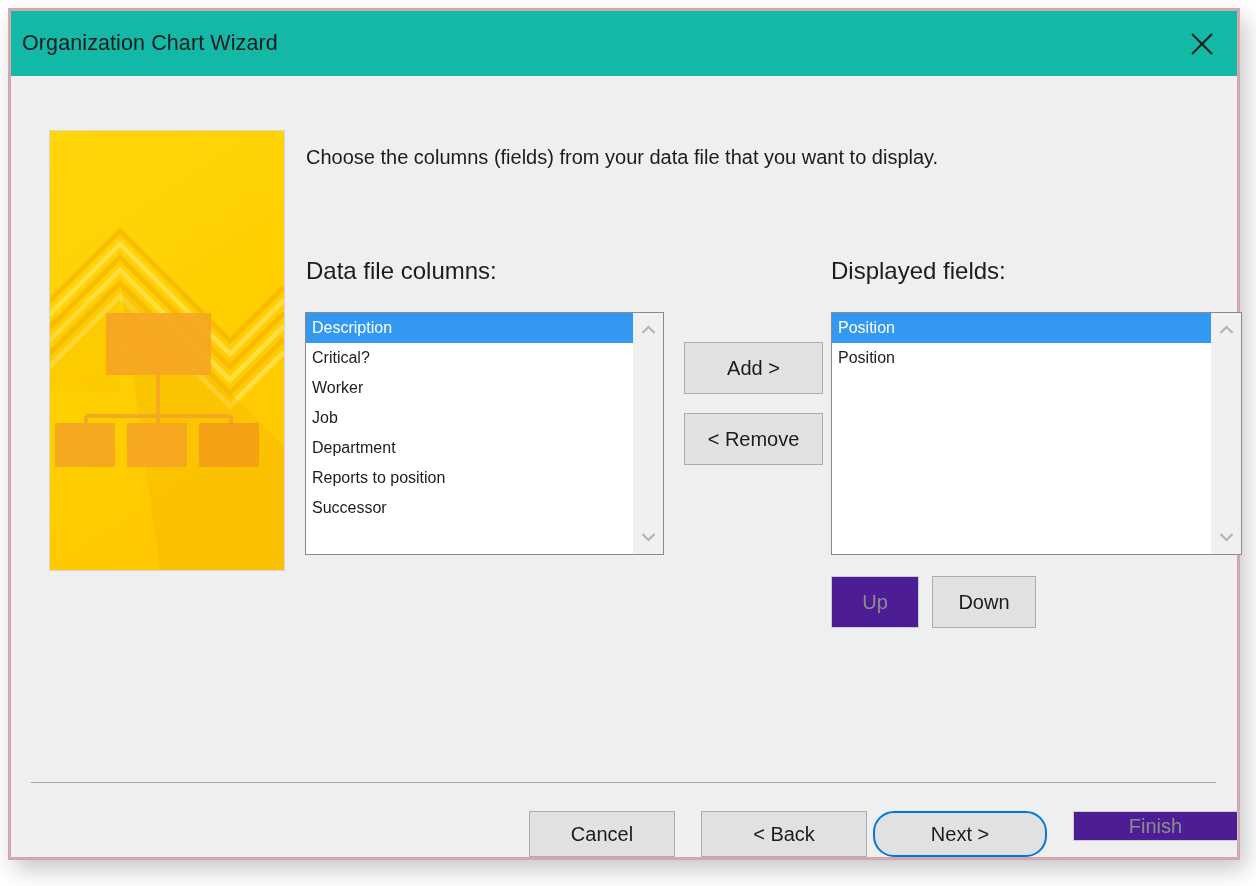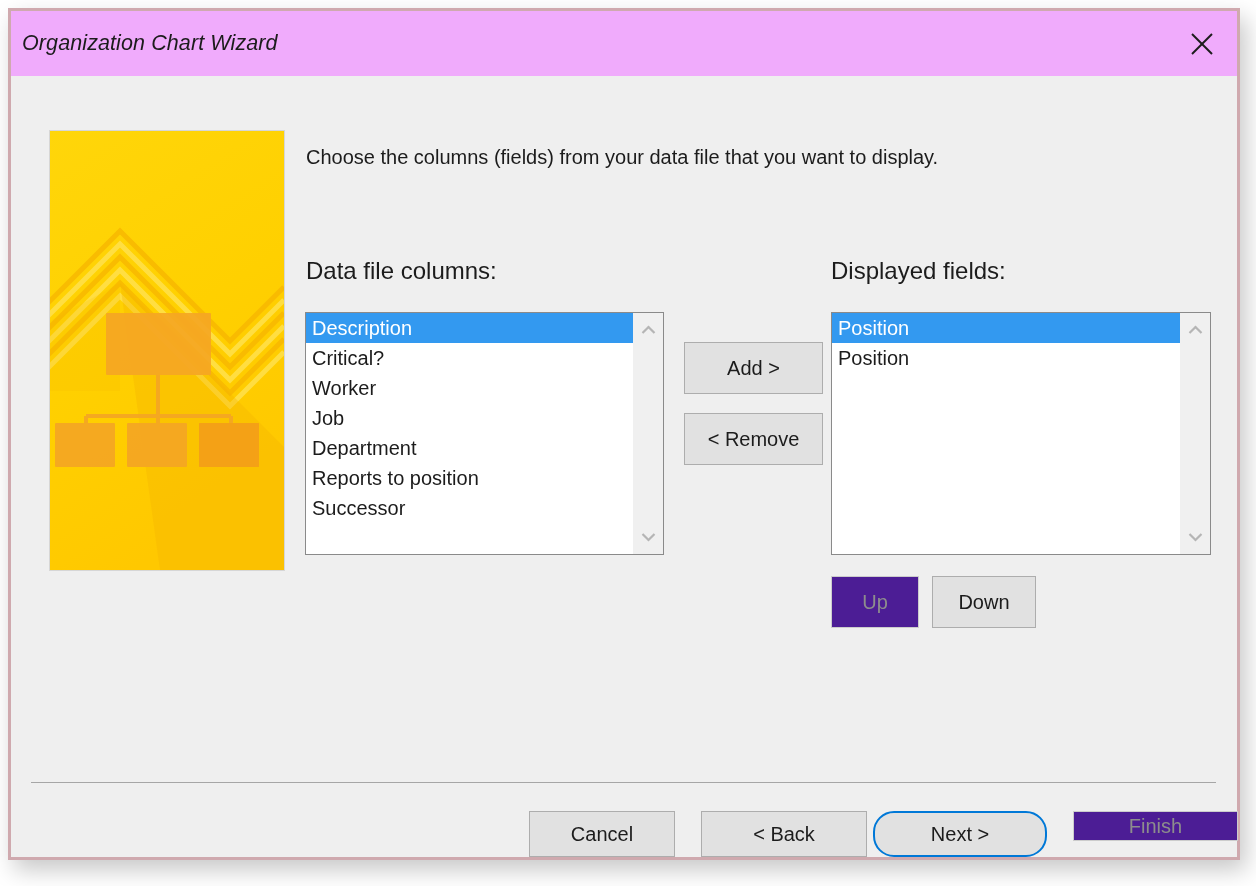--- a/index.html
+++ b/index.html
@@ -31,23 +31,22 @@
     background: #efefef;
     box-shadow: 6px 10px 22px rgba(0,0,0,0.22);
   }
 
   
   #titlebar {
     position: absolute;
     left: 0; top: 0;
     width: 100%;
     height: 65px;
-    background: #f0abfc;
-    box-sizing: border-box;
-    font-style: italic;
+    background: #14b8a6;
+    box-sizing: border-box;
   }
   #title-text {
     position: absolute;
     left: 11px;
     top: 20px;
     font-size: 21.5px;
     color: #1c1c1c;
     letter-spacing: 0.1px;
     white-space: nowrap;
   }
@@ -111,34 +110,34 @@
   
   .listbox {
     position: absolute;
     box-sizing: border-box;
     border: 1px solid #8a8a8a;
     background: #ffffff;
     display: flex;
     overflow: hidden;
   }
   #listbox-left  { left: 294px; top: 236px; width: 359px; height: 243px; }
-  #listbox-right { left: 820px; top: 236px; width: 380px; height: 243px; }
+  #listbox-right { left: 820px; top: 236px; width: 411px; height: 243px; }
 
   .list-items {
     flex: 1 1 auto;
     padding: 0;
     margin: 0;
     list-style: none;
     overflow: hidden;
   }
   .list-items li {
     height: 30px;
     line-height: 30px;
     padding-left: 6px;
-    font-size: 20px;
+    font-size: 16px;
     color: #1c1c1c;
     white-space: nowrap;
     cursor: default;
   }
   .list-items li.selected {
     background: #3399f0;
     color: #ffffff;
   }
 
   .scrollbar {

